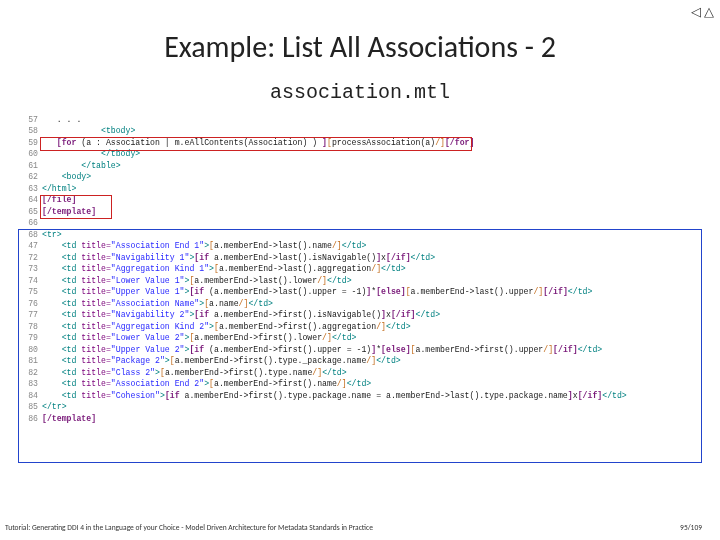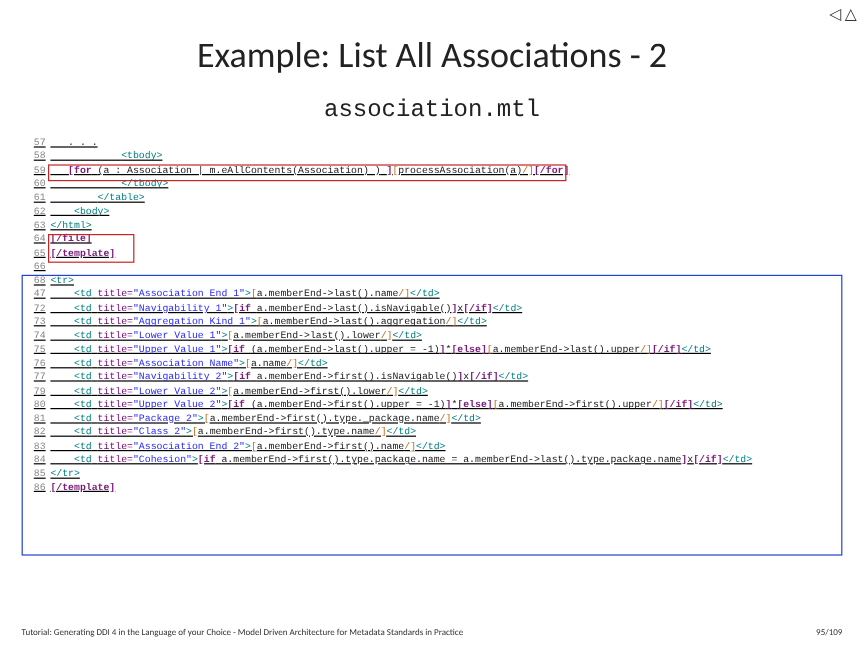--- a/index.html
+++ b/index.html
@@ -46,21 +46,20 @@
     font-family: Consolas, "Courier New", monospace;
     font-size: 8.2px;
     line-height: 1.4;
     position: relative;
     background: #fff;
   }
   .code-line {
     display: flex;
     align-items: flex-end;
     white-space: pre;
-    text-decoration: underline;
   }
   .lineno {
     display: inline-block;
     width: 20px;
     color: #888;
     text-align: right;
     padding-right: 4px;
     flex: 0 0 auto;
   }
   .content {
@@ -79,21 +78,21 @@
     pointer-events: none;
   }
   .box-blue {
     border: 1.5px solid #2244cc;
     position: absolute;
     pointer-events: none;
   }
   .footer {
     position: absolute;
     bottom: 8px;
-    left: 18px;
+    left: 5px;
     right: 18px;
     display: flex;
     justify-content: space-between;
     font-size: 7.5px;
     color: #333;
   }
 </style>
 </head>
 <body>
 
@@ -121,20 +120,21 @@
     <div class="code-line"><span class="lineno">65</span><span class="content"><span class="kw">[/template]</span></span></div>
     <div class="code-line"><span class="lineno">66</span><span class="content"></span></div>
     <div class="code-line"><span class="lineno">68</span><span class="content"><span class="tag">&lt;tr&gt;</span></span></div>
     <div class="code-line"><span class="lineno">47</span><span class="content">    <span class="tag">&lt;td</span> <span class="attr">title=</span><span class="str">"Association End 1"</span><span class="tag">&gt;</span><span class="br">[</span><span class="txt">a.memberEnd-&gt;last().name</span><span class="br">/]</span><span class="tag">&lt;/td&gt;</span></span></div>
     <div class="code-line"><span class="lineno">72</span><span class="content">    <span class="tag">&lt;td</span> <span class="attr">title=</span><span class="str">"Navigability 1"</span><span class="tag">&gt;</span><span class="kw">[if</span> <span class="txt">a.memberEnd-&gt;last().isNavigable()</span><span class="kw">]</span><span class="txt">x</span><span class="kw">[/if]</span><span class="tag">&lt;/td&gt;</span></span></div>
     <div class="code-line"><span class="lineno">73</span><span class="content">    <span class="tag">&lt;td</span> <span class="attr">title=</span><span class="str">"Aggregation Kind 1"</span><span class="tag">&gt;</span><span class="br">[</span><span class="txt">a.memberEnd-&gt;last().aggregation</span><span class="br">/]</span><span class="tag">&lt;/td&gt;</span></span></div>
     <div class="code-line"><span class="lineno">74</span><span class="content">    <span class="tag">&lt;td</span> <span class="attr">title=</span><span class="str">"Lower Value 1"</span><span class="tag">&gt;</span><span class="br">[</span><span class="txt">a.memberEnd-&gt;last().lower</span><span class="br">/]</span><span class="tag">&lt;/td&gt;</span></span></div>
     <div class="code-line"><span class="lineno">75</span><span class="content">    <span class="tag">&lt;td</span> <span class="attr">title=</span><span class="str">"Upper Value 1"</span><span class="tag">&gt;</span><span class="kw">[if</span> <span class="txt">(a.memberEnd-&gt;last().upper = -1)</span><span class="kw">]</span><span class="txt">*</span><span class="kw">[else]</span><span class="br">[</span><span class="txt">a.memberEnd-&gt;last().upper</span><span class="br">/]</span><span class="kw">[/if]</span><span class="tag">&lt;/td&gt;</span></span></div>
     <div class="code-line"><span class="lineno">76</span><span class="content">    <span class="tag">&lt;td</span> <span class="attr">title=</span><span class="str">"Association Name"</span><span class="tag">&gt;</span><span class="br">[</span><span class="txt">a.name</span><span class="br">/]</span><span class="tag">&lt;/td&gt;</span></span></div>
     <div class="code-line"><span class="lineno">77</span><span class="content">    <span class="tag">&lt;td</span> <span class="attr">title=</span><span class="str">"Navigability 2"</span><span class="tag">&gt;</span><span class="kw">[if</span> <span class="txt">a.memberEnd-&gt;first().isNavigable()</span><span class="kw">]</span><span class="txt">x</span><span class="kw">[/if]</span><span class="tag">&lt;/td&gt;</span></span></div>
+    <div class="code-line"><span class="lineno">78</span><span class="content">    <span class="tag">&lt;td</span> <span class="attr">title=</span><span class="str">"Aggregation Kind 2"</span><span class="tag">&gt;</span><span class="br">[</span><span class="txt">a.memberEnd-&gt;first().aggregation</span><span class="br">/]</span><span class="tag">&lt;/td&gt;</span></span></div>
     <div class="code-line"><span class="lineno">79</span><span class="content">    <span class="tag">&lt;td</span> <span class="attr">title=</span><span class="str">"Lower Value 2"</span><span class="tag">&gt;</span><span class="br">[</span><span class="txt">a.memberEnd-&gt;first().lower</span><span class="br">/]</span><span class="tag">&lt;/td&gt;</span></span></div>
     <div class="code-line"><span class="lineno">80</span><span class="content">    <span class="tag">&lt;td</span> <span class="attr">title=</span><span class="str">"Upper Value 2"</span><span class="tag">&gt;</span><span class="kw">[if</span> <span class="txt">(a.memberEnd-&gt;first().upper = -1)</span><span class="kw">]</span><span class="txt">*</span><span class="kw">[else]</span><span class="br">[</span><span class="txt">a.memberEnd-&gt;first().upper</span><span class="br">/]</span><span class="kw">[/if]</span><span class="tag">&lt;/td&gt;</span></span></div>
     <div class="code-line"><span class="lineno">81</span><span class="content">    <span class="tag">&lt;td</span> <span class="attr">title=</span><span class="str">"Package 2"</span><span class="tag">&gt;</span><span class="br">[</span><span class="txt">a.memberEnd-&gt;first().type._package.name</span><span class="br">/]</span><span class="tag">&lt;/td&gt;</span></span></div>
     <div class="code-line"><span class="lineno">82</span><span class="content">    <span class="tag">&lt;td</span> <span class="attr">title=</span><span class="str">"Class 2"</span><span class="tag">&gt;</span><span class="br">[</span><span class="txt">a.memberEnd-&gt;first().type.name</span><span class="br">/]</span><span class="tag">&lt;/td&gt;</span></span></div>
     <div class="code-line"><span class="lineno">83</span><span class="content">    <span class="tag">&lt;td</span> <span class="attr">title=</span><span class="str">"Association End 2"</span><span class="tag">&gt;</span><span class="br">[</span><span class="txt">a.memberEnd-&gt;first().name</span><span class="br">/]</span><span class="tag">&lt;/td&gt;</span></span></div>
     <div class="code-line"><span class="lineno">84</span><span class="content">    <span class="tag">&lt;td</span> <span class="attr">title=</span><span class="str">"Cohesion"</span><span class="tag">&gt;</span><span class="kw">[if</span> <span class="txt">a.memberEnd-&gt;first().type.package.name = a.memberEnd-&gt;last().type.package.name</span><span class="kw">]</span><span class="txt">x</span><span class="kw">[/if]</span><span class="tag">&lt;/td&gt;</span></span></div>
     <div class="code-line"><span class="lineno">85</span><span class="content"><span class="tag">&lt;/tr&gt;</span></span></div>
     <div class="code-line"><span class="lineno">86</span><span class="content"><span class="kw">[/template]</span></span></div>
   </div>
 

